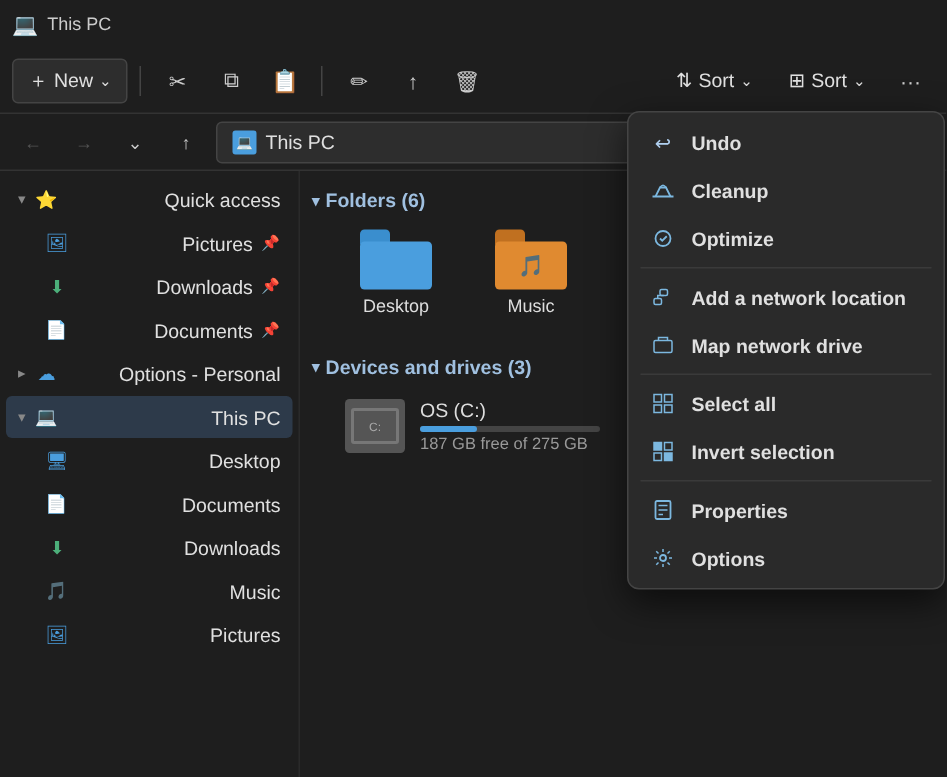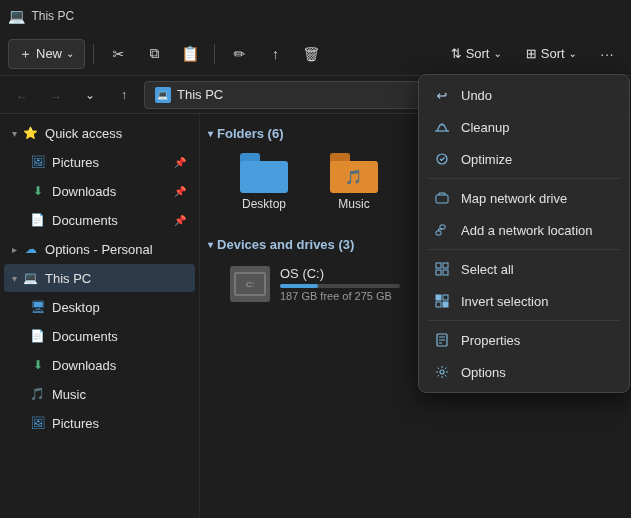--- a/index.html
+++ b/index.html
@@ -149,20 +149,21 @@
       height: 16px;
       display: flex;
       align-items: center;
       justify-content: center;
       font-size: 12px;
       flex-shrink: 0;
     }
     .sidebar-label {
       font-size: 13px;
       flex: 1;
+      text-align: right;
     }
     .sidebar-pin {
       font-size: 10px;
       color: #888;
     }
     
     .icon-pictures { color: #4a9ede; }
     .icon-downloads { color: #4caf7a; }
     .icon-documents { color: #e0c050; }
     .icon-onedrive { color: #4a9ede; }
@@ -301,20 +302,21 @@
       display: flex;
       align-items: center;
       justify-content: center;
       color: #b0d0f0;
       font-size: 13px;
       flex-shrink: 0;
     }
     .menu-label {
       font-size: 13px;
       color: #e0e0e0;
+      font-weight: bold;
     }
     .menu-divider {
       height: 1px;
       background: #3a3a3a;
       margin: 3px 8px;
     }
 
     
     ::-webkit-scrollbar { width: 6px; }
     ::-webkit-scrollbar-track { background: transparent; }
@@ -497,35 +499,35 @@
         <circle cx="8" cy="8" r="5" stroke="#7cb8e0" stroke-width="1.2" fill="none"></circle>
         <path d="M6 8 L7.5 9.5 L10.5 6.5" stroke="#7cb8e0" stroke-width="1.2"></path>
       </svg>
     </span>
     <span class="menu-label">Optimize</span>
   </div>
   <div class="menu-divider"></div>
   <div class="menu-item">
     <span class="menu-icon">
       <svg width="16" height="16" viewBox="0 0 16 16" fill="none">
-        <rect x="2" y="5" width="12" height="8" rx="1" stroke="#7cb8e0" stroke-width="1"></rect>
-        <path d="M5 5 L5 3 L11 3 L11 5" stroke="#7cb8e0" stroke-width="1"></path>
-      </svg>
-    </span>
-    <span class="menu-label">Map network drive</span>
-  </div>
-  <div class="menu-item">
-    <span class="menu-icon">
-      <svg width="16" height="16" viewBox="0 0 16 16" fill="none">
         <rect x="2" y="9" width="5" height="4" rx="1" stroke="#7cb8e0" stroke-width="1"></rect>
         <rect x="6" y="3" width="5" height="4" rx="1" stroke="#7cb8e0" stroke-width="1"></rect>
         <path d="M4.5 9 L4.5 7 L8.5 7" stroke="#7cb8e0" stroke-width="1"></path>
       </svg>
     </span>
     <span class="menu-label">Add a network location</span>
+  </div>
+  <div class="menu-item">
+    <span class="menu-icon">
+      <svg width="16" height="16" viewBox="0 0 16 16" fill="none">
+        <rect x="2" y="5" width="12" height="8" rx="1" stroke="#7cb8e0" stroke-width="1"></rect>
+        <path d="M5 5 L5 3 L11 3 L11 5" stroke="#7cb8e0" stroke-width="1"></path>
+      </svg>
+    </span>
+    <span class="menu-label">Map network drive</span>
   </div>
   <div class="menu-divider"></div>
   <div class="menu-item">
     <span class="menu-icon">
       <svg width="16" height="16" viewBox="0 0 16 16" fill="none">
         <rect x="2" y="2" width="5" height="5" stroke="#7cb8e0" stroke-width="1"></rect>
         <rect x="9" y="2" width="5" height="5" stroke="#7cb8e0" stroke-width="1"></rect>
         <rect x="2" y="9" width="5" height="5" stroke="#7cb8e0" stroke-width="1"></rect>
         <rect x="9" y="9" width="5" height="5" stroke="#7cb8e0" stroke-width="1"></rect>
       </svg>

